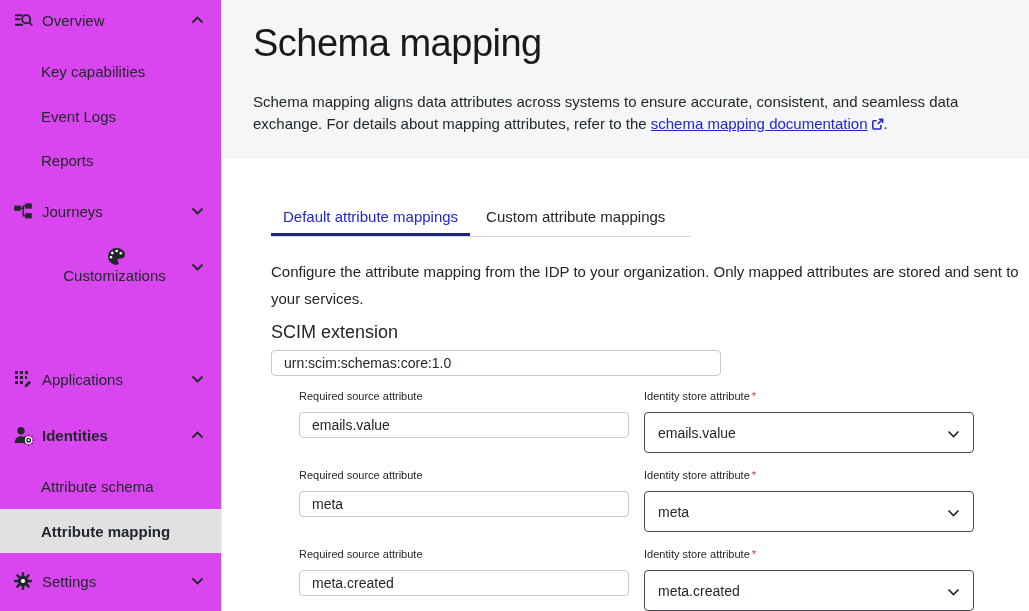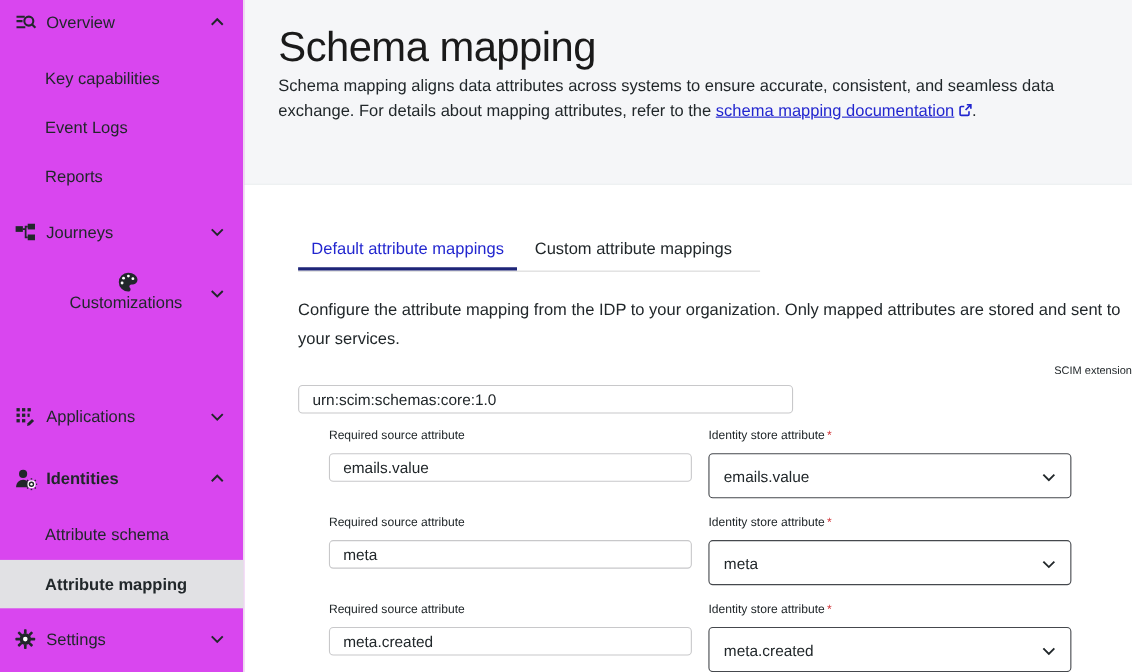--- a/index.html
+++ b/index.html
@@ -37,21 +37,21 @@
 
   
   .main { flex:1; display:flex; flex-direction:column; background:#fff; }
   .page-header {
     height:173px; background:#f5f6f8;
     padding:22px 40px 0 31px;
     border-bottom:1px solid #eceff1;
   }
   .page-title { font-size:38px; font-weight:400; color:#1a1a1a; letter-spacing:-0.5px; }
   .page-desc {
-    margin-top:3px; font-size:15px; line-height:22px; color:#21272a;
+    margin-top:26px; font-size:15px; line-height:22px; color:#21272a;
     width:735px;
   }
   .doc-link { color:#2226cf; text-decoration:underline; cursor:pointer; white-space:nowrap; }
   .ext-ic { display:inline-block; vertical-align:-2px; margin-left:3px; }
 
   .content { padding:0 0 0 49px; }
 
   .tabs {
     display:inline-flex; margin-top:45px;
     padding-right:14px;
@@ -66,21 +66,21 @@
     color:#2226cf;
     box-shadow: inset 0 -3px 0 #1e2578;
   }
 
   .intro {
     margin-top:21px;
     font-size:15px; line-height:27px; color:#21272a;
     width:755px;
   }
 
-  .scim-label { margin-top:10px; font-size:10px; color:#21272a;text-align:right; }
+  .scim-label { margin-top:10px; font-size:18px; color:#21272a; }
   .text-input {
     display:block;
     border:1px solid #c8c8ca; border-radius:4px;
     height:26px; padding:0 12px;
     font-family:"Liberation Sans", sans-serif;
     font-size:14px; color:#21272a; background:#fff;
     outline:none;
   }
   .scim-input { width:450px; margin-top:7px; }
 

